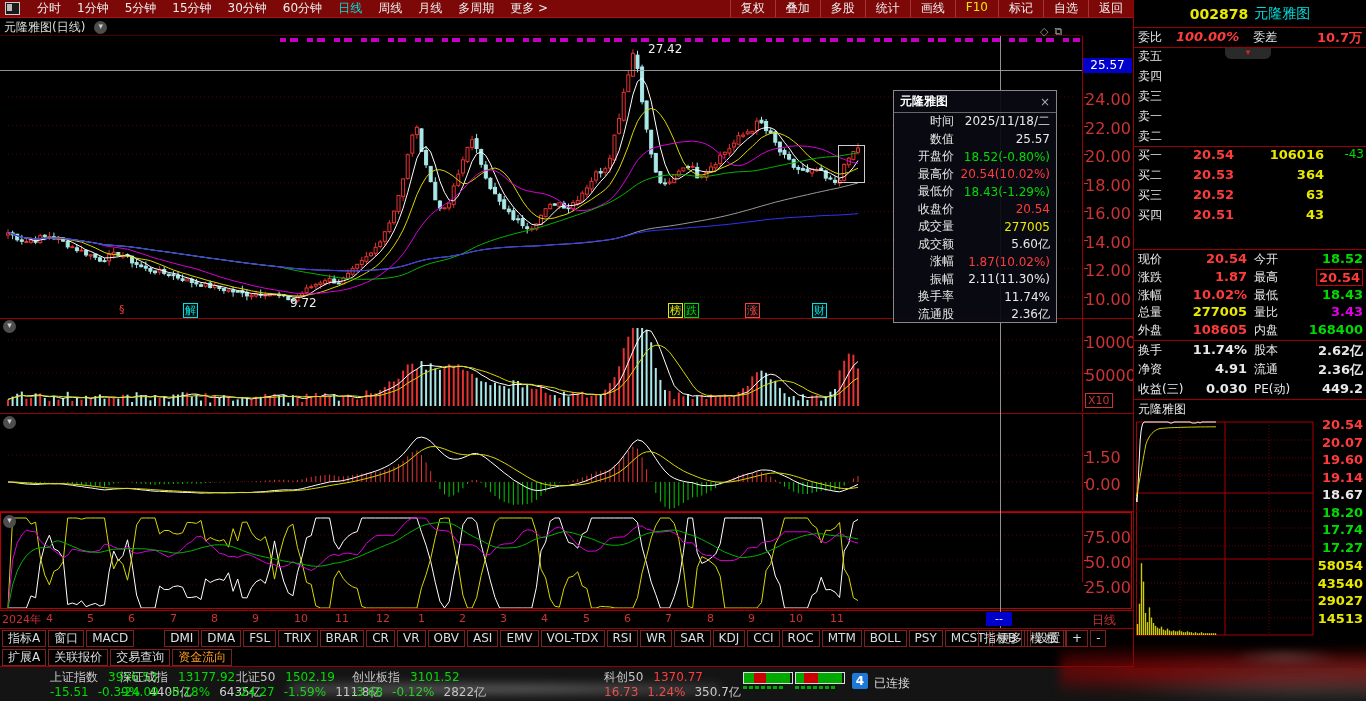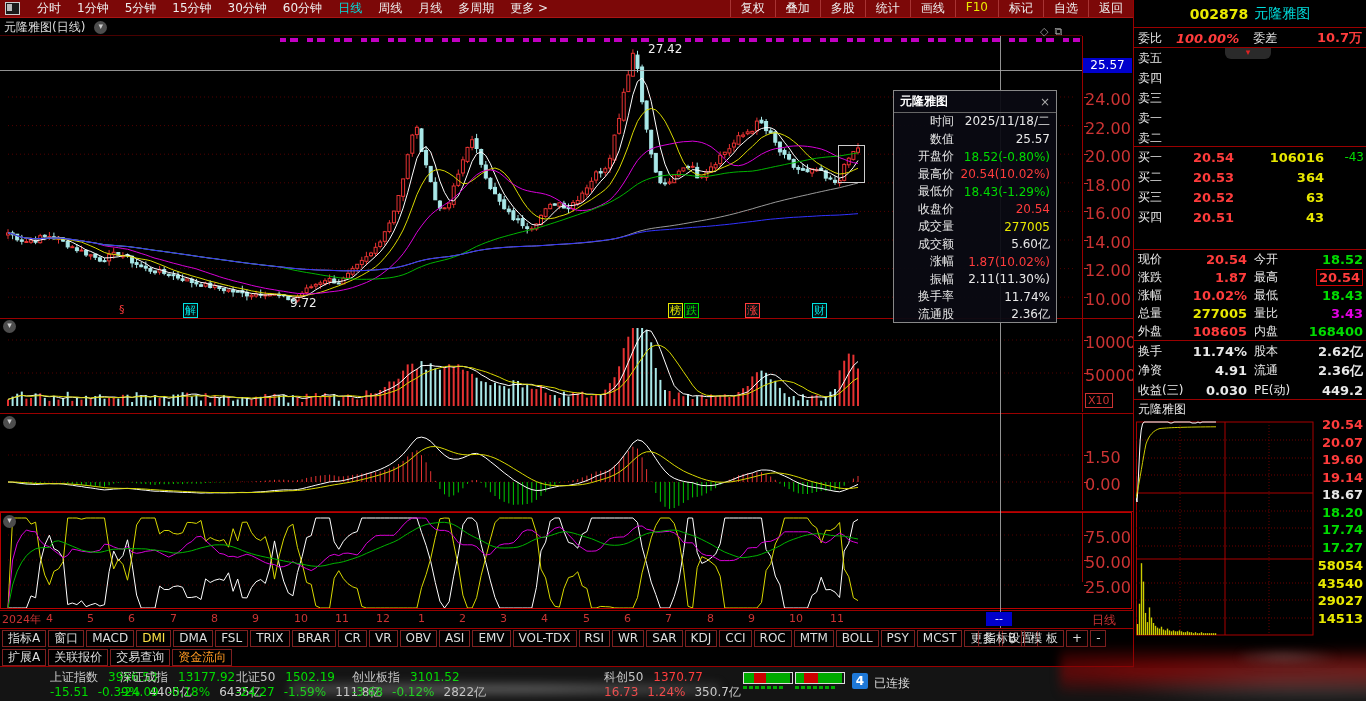--- a/index.html
+++ b/index.html
@@ -54,40 +54,40 @@
   .popup-x{margin-left:auto;color:#aaa;font-weight:normal;}
   .prow{display:flex;height:17.5px;align-items:center;padding:0 6px;}
   .plabel{width:54px;text-align:right;color:#e6e6e6;}
   .pvalue{flex:1;text-align:right;}
 
   
   .tabs1{position:absolute;left:2px;top:630px;display:flex;}
   .tabs1r{position:absolute;left:978px;top:630px;display:flex;}
   .tabs2{position:absolute;left:2px;top:649px;display:flex;}
   .tab{border:1px solid #7d2020;color:#ddd;padding:0 5px;height:15px;line-height:15px;margin-right:2px;white-space:nowrap;}
-  .tab.active{color:#fde047;}
+  .tab.active{color:#e5e5e5;margin-left:28px;}
   .ghost-char{position:absolute;left:1238px;top:650px;color:#777;}
 
   
   .statusbar{position:absolute;left:0;top:667px;width:1366px;height:34px;background:#141414;}
   .idx{position:absolute;top:2px;white-space:nowrap;}
   .idx .l1{height:15px;} .idx .l2{height:15px;}
   .iname{color:#c8c8c8;margin-right:10px;}
   .l2 span{margin-right:9px;} .iamt{color:#cfcfcf;}
   .gaugebox{position:absolute;top:5px;width:48px;height:10px;border:1px solid #ddd;display:flex;}
   .gdash{position:absolute;top:19px;display:flex;gap:2px;}
   .gdash i{width:4px;height:3px;background:#00aa00;}
   .badge{position:absolute;left:852px;top:6px;width:16px;height:16px;background:#1e78d7;color:#fff;text-align:center;line-height:16px;border-radius:2px;font-weight:bold;}
   .conn{position:absolute;left:874px;top:8px;color:#ddd;}
 
   
   .rpanel{position:absolute;left:1134px;top:0;width:232px;height:668px;background:#000;}
   .rhead{position:absolute;left:0;top:0;width:232px;height:27px;display:flex;align-items:center;justify-content:center;gap:6px;font-size:14px;}
   .rcode{color:#eaea00;font-weight:bold;} .rname{color:#00dcdc;}
-  .rrow{position:absolute;left:0;width:232px;display:flex;align-items:center;}
+  .rrow{position:absolute;left:0;width:232px;display:flex;align-items:flex-start;}
   .rlabel{color:#e8e8e8;padding-left:4px;}
   .rnum{font-weight:bold;font-size:13px;}
   .weibi-row{top:29px;height:18px;}
   .sellbtn{position:absolute;left:91px;top:48px;width:46px;height:11px;background:#2a2a2a;border-radius:0 0 6px 6px;color:#dd2222;text-align:center;line-height:9px;font-size:9px;z-index:3;}
   .obrow{height:20px;}
   .obprice{position:absolute;left:40px;width:60px;text-align:right;color:#ff3c3c;}
   .obvol{position:absolute;left:110px;width:80px;text-align:right;color:#e8e800;}
   .obdelta{position:absolute;right:2px;color:#00dc00;font-size:12px;}
   .qrow{height:17.8px;}
   .ql1{position:absolute;left:4px;color:#e8e8e8;}

